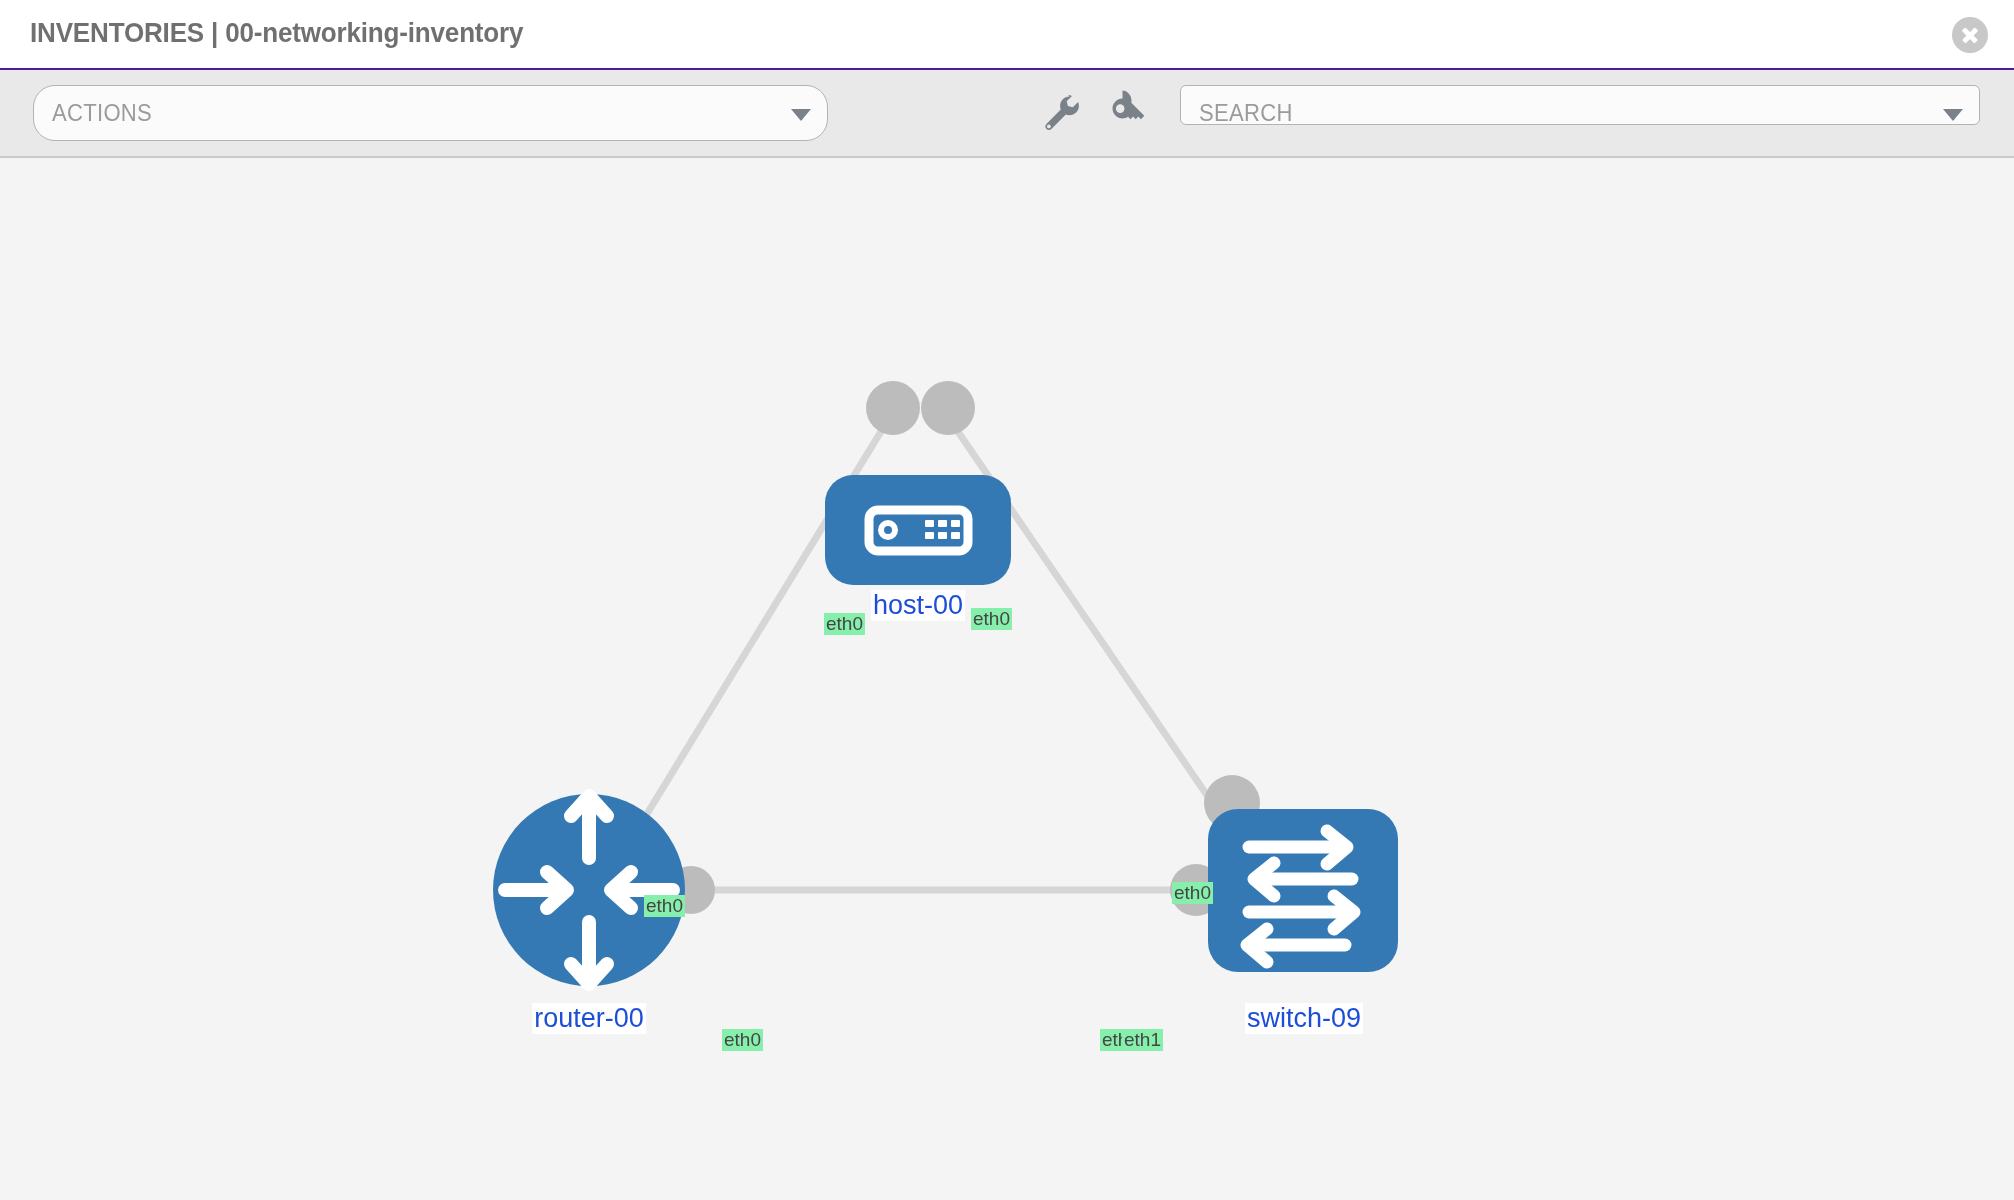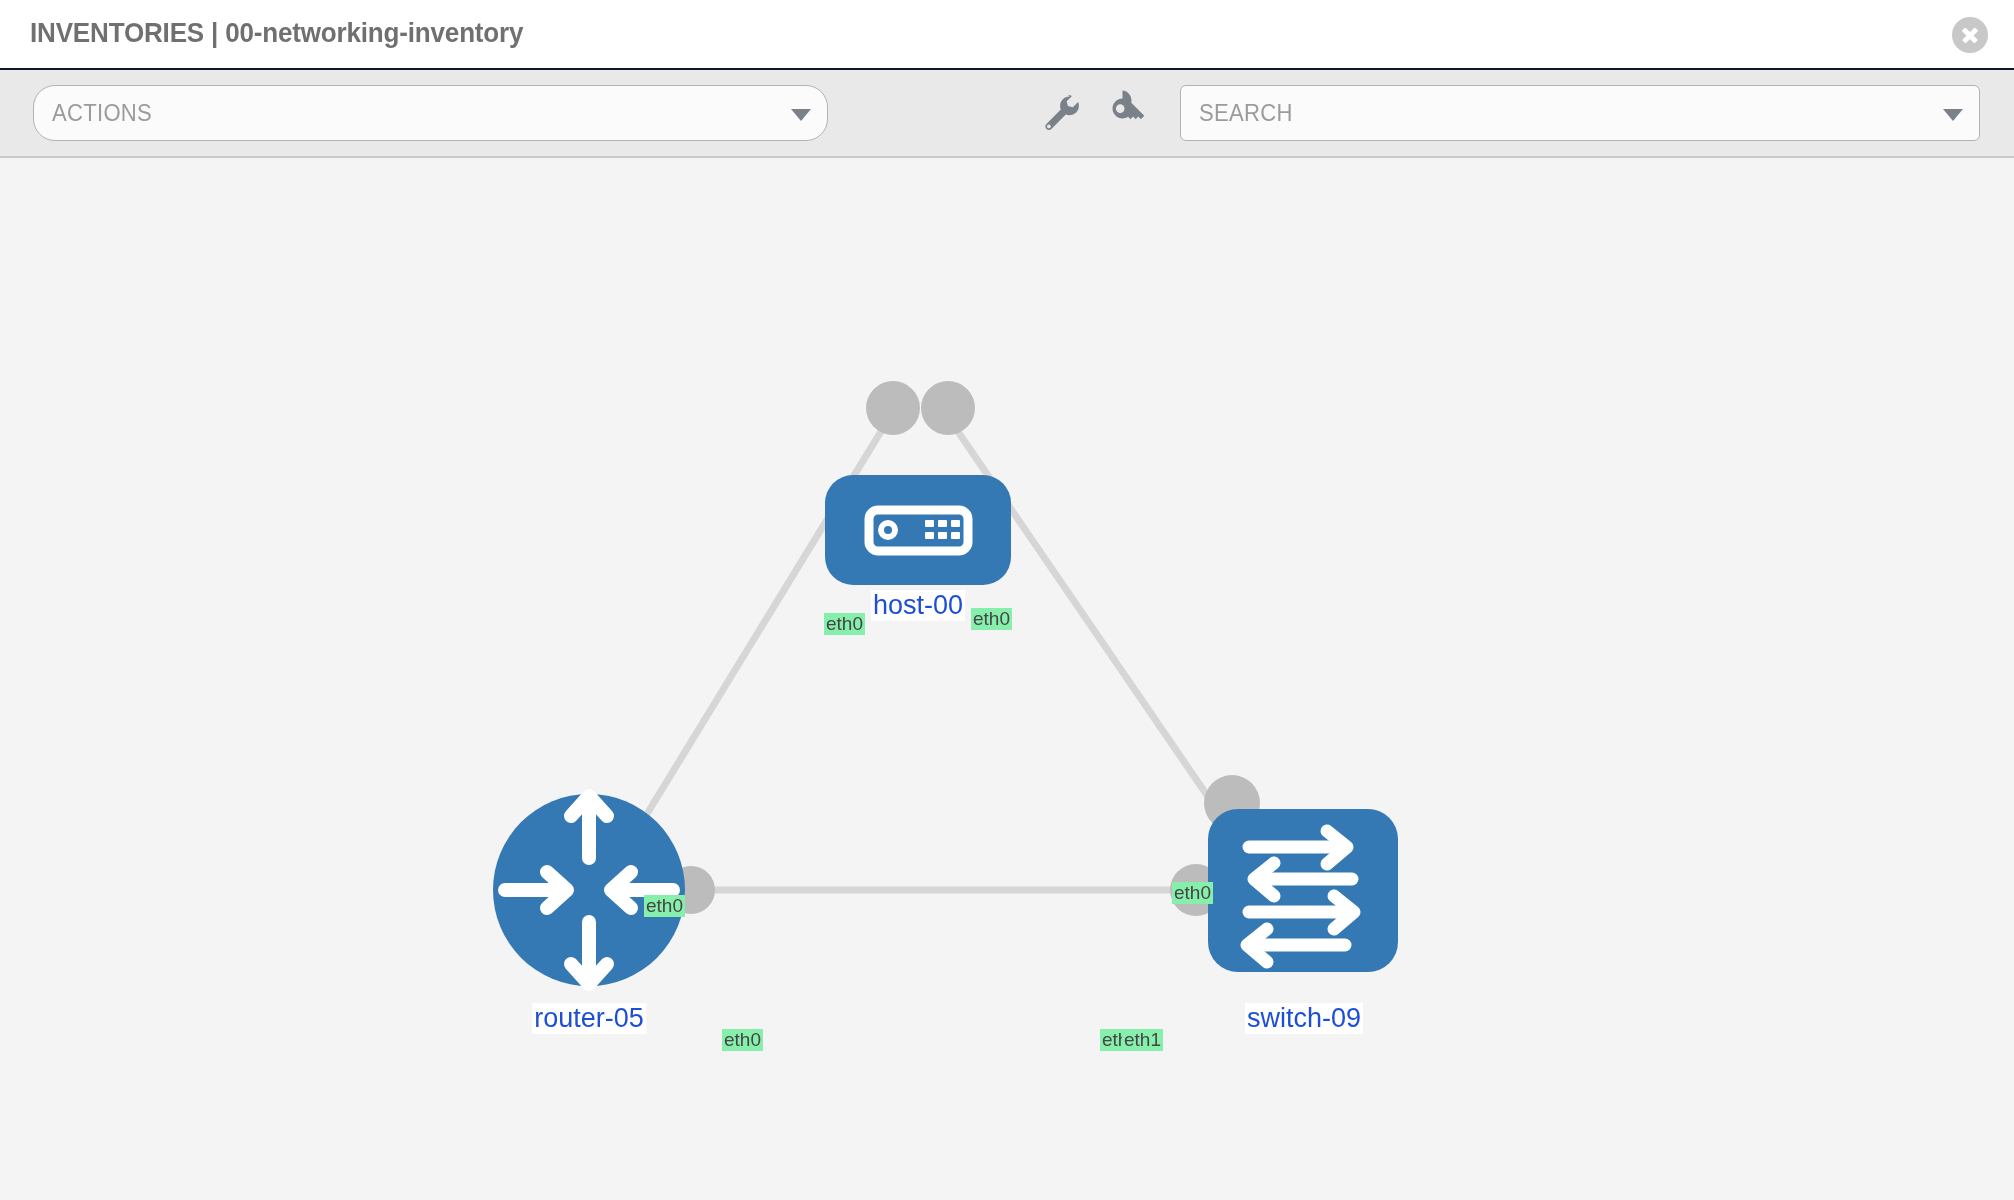--- a/index.html
+++ b/index.html
@@ -15,21 +15,21 @@
     position: relative;
   }
 
   
   #header {
     position: absolute;
     left: 0; top: 0;
     width: 2014px;
     height: 70px;
     background: #ffffff;
-    border-bottom: 2px solid #0f172a;
+    border-bottom: 2px solid #4c1d95;
     box-sizing: border-box;
   }
   #page-title {
     position: absolute;
     left: 30px;
     top: 17px;
     font-size: 28px;
     font-weight: bold;
     color: #707070;
     letter-spacing: -0.2px;
@@ -82,21 +82,21 @@
     left: 33px;
     top: 15px;
     width: 795px;
     height: 56px;
     border-radius: 22px;
   }
   #search-select {
     left: 1180px;
     top: 15px;
     width: 800px;
-    height: 56px;
+    height: 40px;
   }
   .field-label {
     position: absolute;
     left: 18px;
     top: 13px;
     font-size: 24px;
     color: #9b9b9b;
     font-stretch: condensed;
     transform: scaleX(0.92);
     transform-origin: left center;
@@ -265,21 +265,21 @@
         <path d="M1334 738 L 1354 754 L 1334 771"></path>
 
         <path d="M1345 787 H 1250"></path>
         <path d="M1267 771 L 1247 787 L 1267 804"></path>
       </g>
     </g>
   </svg>
 
   <div class="node-label" style="left:918px; top:432px;">host-00</div>
 
-  <div class="node-label" style="left:589px; top:845px;">router-05</div>
+  <div class="node-label" style="left:589px; top:845px;">router-00</div>
 
   <div class="node-label" style="left:1304px; top:845px;">switch-09</div>
 
   <div class="iface-label" style="left:824px; top:455px;">eth0</div>
 
   <div class="iface-label" style="left:971px; top:450px;">eth0</div>
 
   <div class="iface-label" style="left:644px; top:737px;">eth0</div>
 
   <div class="iface-label" style="left:1172px; top:724px;">eth0</div>

